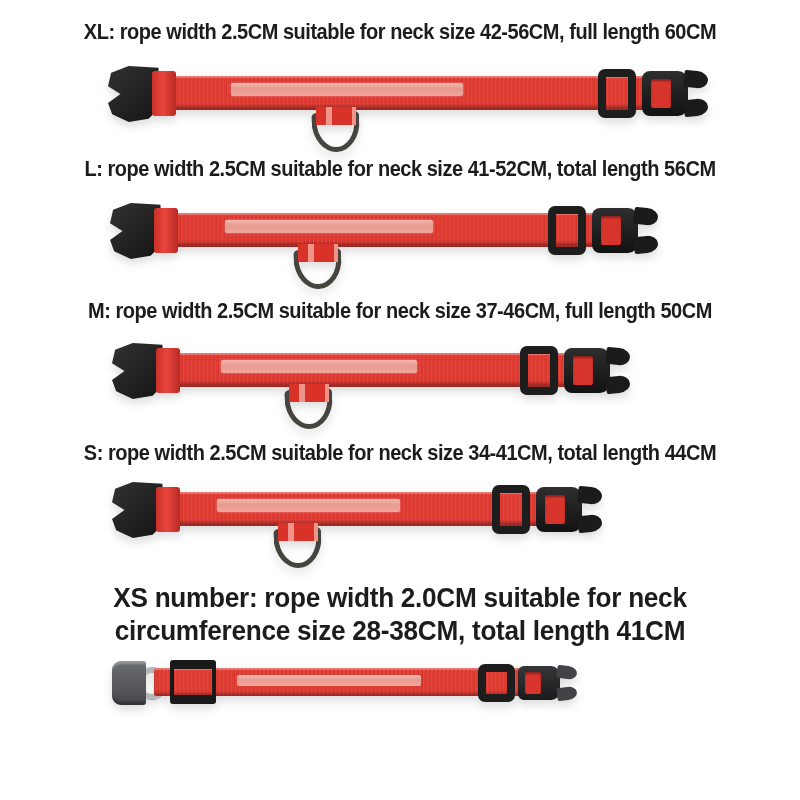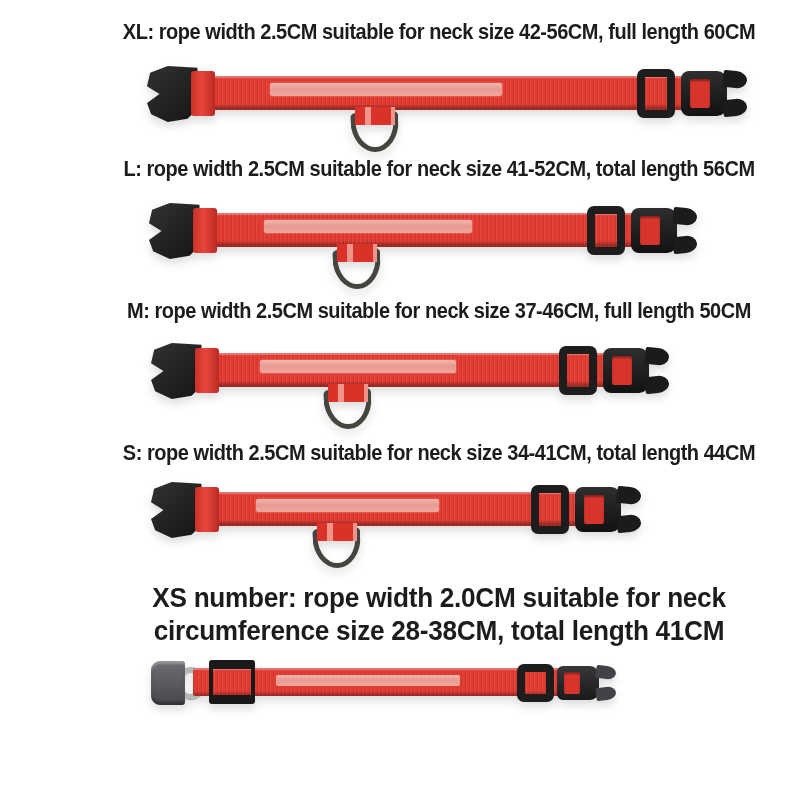--- a/index.html
+++ b/index.html
@@ -3,21 +3,21 @@
 <meta charset="utf-8">
 <style>
   html,body { margin:0; padding:0; }
   body {
     width:800px; height:800px;
     background:#ffffff;
     font-family:"Liberation Sans", sans-serif;
     position:relative;
     overflow:hidden;
   }
-  .page { position:absolute; inset:0;margin-left:39px; }
+  .page { position:absolute; inset:0; }
 
   
   .size-label {
     position:absolute; left:0; width:800px;
     text-align:center; white-space:nowrap;
     font-weight:bold; color:#1c1c1c;
     font-size:21.5px; letter-spacing:-0.5px;
     transform:scaleX(0.93); transform-origin:50% 50%;
   }
   .xs-label {

